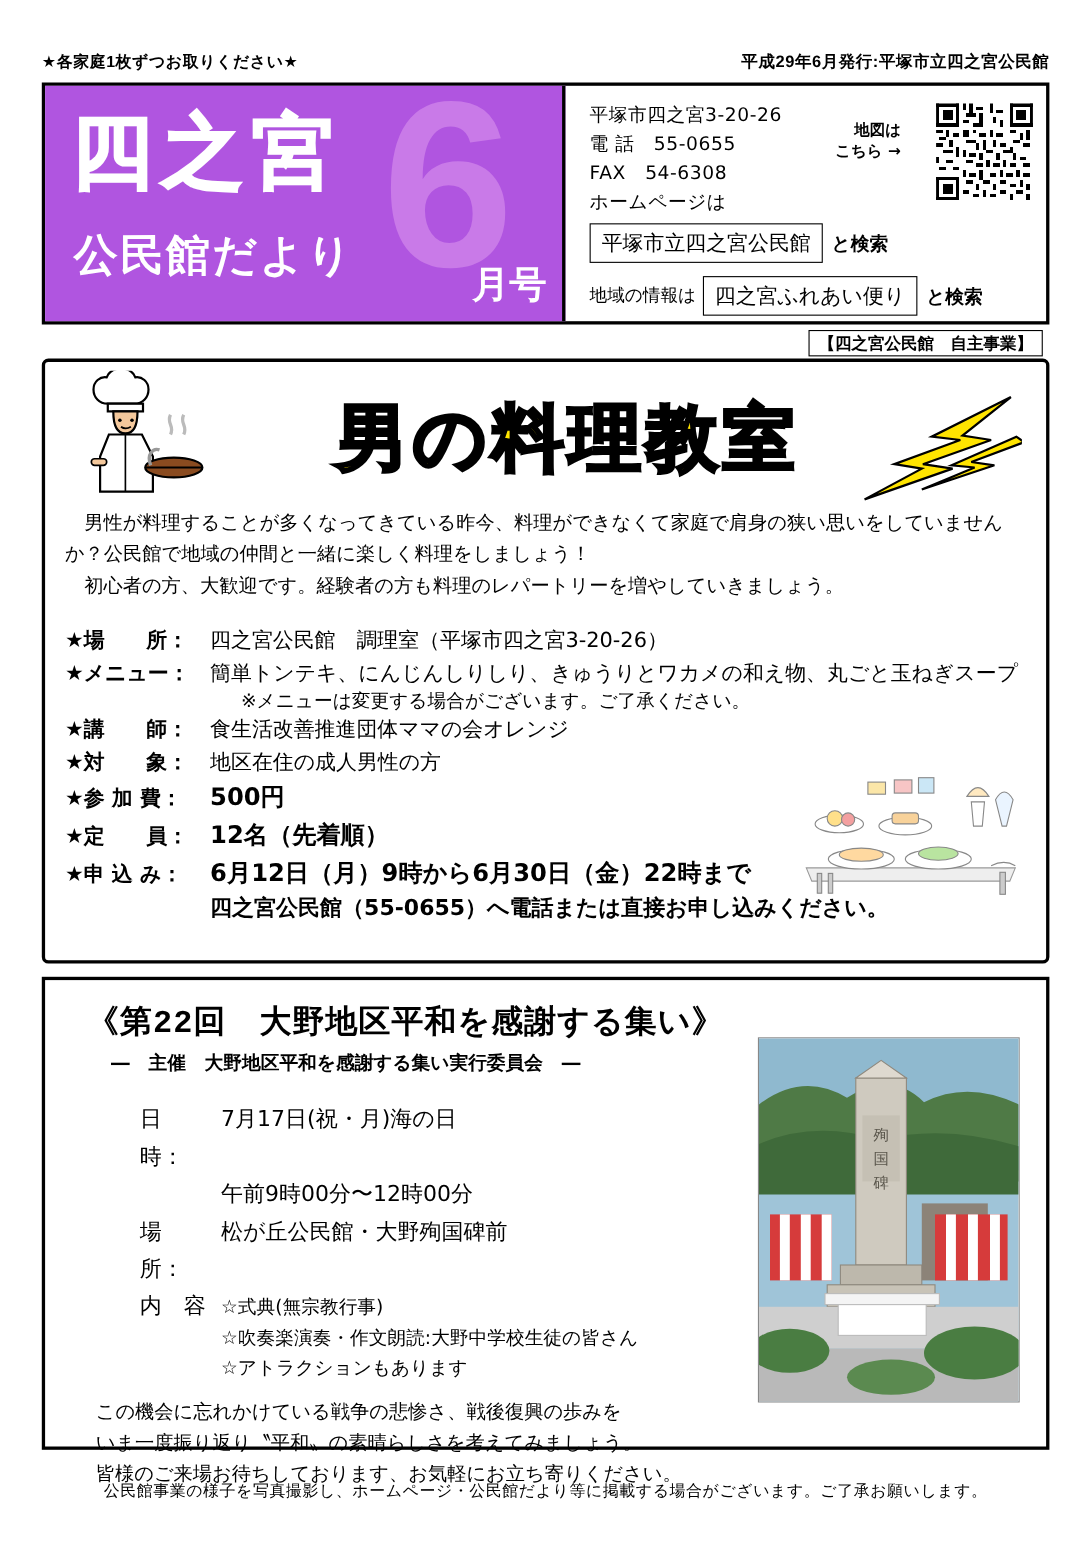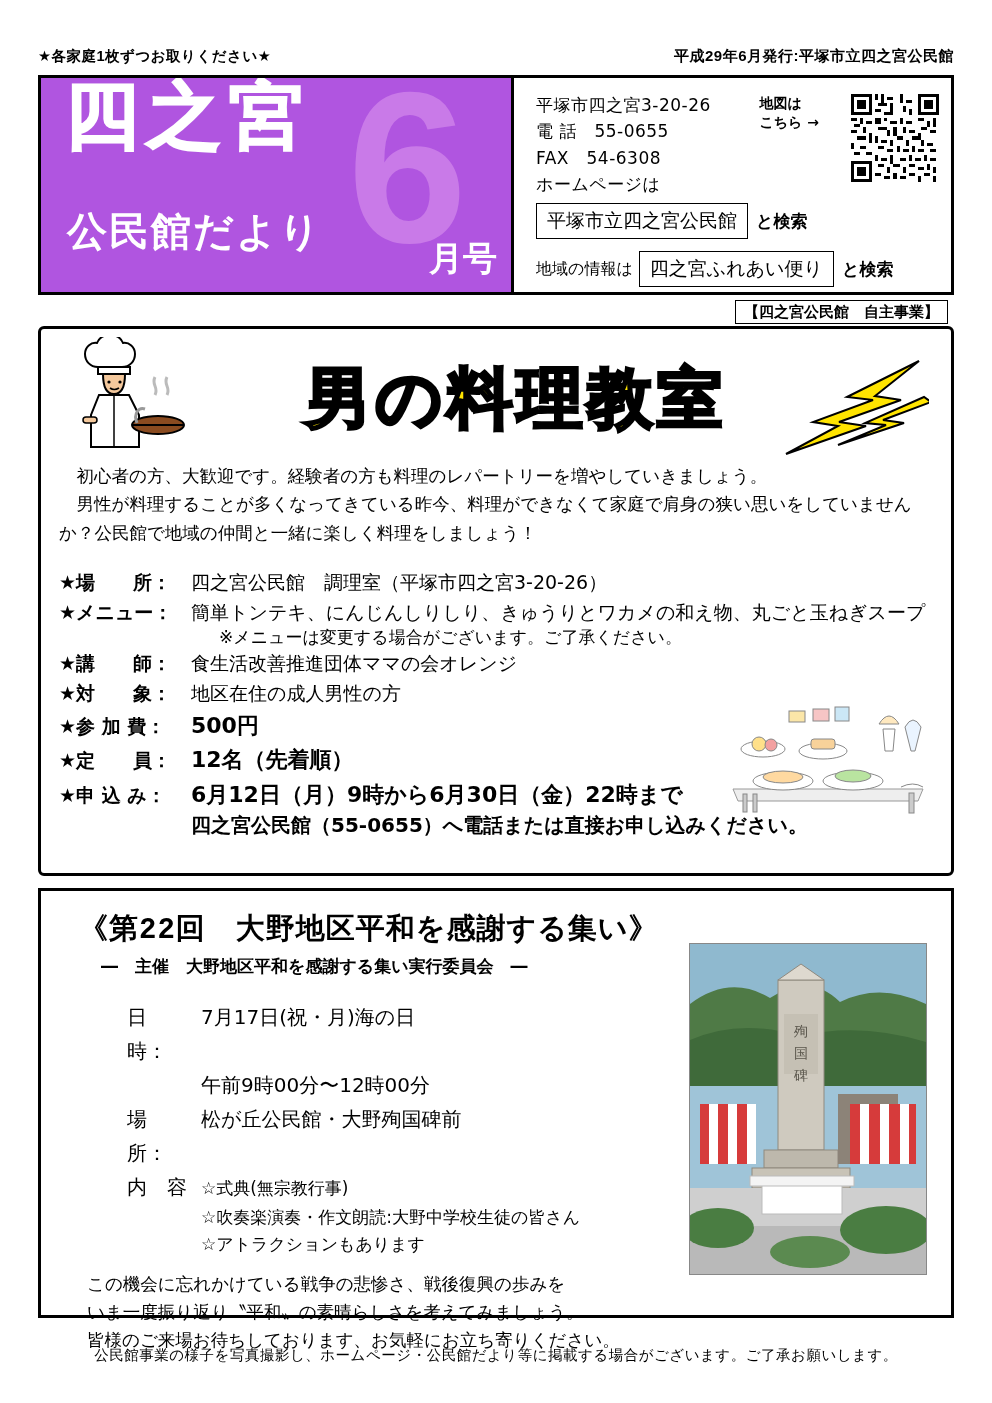--- a/index.html
+++ b/index.html
@@ -48,21 +48,21 @@
   .mast-left {
     width: 470px;
     background: #b055e0;
     position: relative;
     border-right: 3px solid #000;
     overflow: hidden;
   }
   .mast-title {
     position: absolute;
     left: 24px;
-    top: 0;
+    top: 24px;
     font-size: 74px;
     font-weight: bold;
     color: #fff;
     letter-spacing: 8px;
     -webkit-text-stroke: 2px #fff;
     font-family: "DejaVu Sans", sans-serif;
     line-height: 1;
   }
   .mast-sub {
     position: absolute;
@@ -103,24 +103,24 @@
   }
   .addr-line {
     font-size: 17px;
     line-height: 1.55;
     font-family: "DejaVu Sans", sans-serif;
     letter-spacing: 0.5px;
   }
   .map-note {
     position: absolute;
     right: 132px;
-    top: 16px;
+    top: 32px;
     font-size: 14px;
     font-weight: bold;
-    text-align: left;
+    text-align: right;
     line-height: 1.35;
     font-family: "DejaVu Sans", sans-serif;
   }
   .qr {
     position: absolute;
     right: 12px;
     top: 16px;
     width: 88px;
     height: 88px;
   }
@@ -466,22 +466,22 @@
     </svg>
 
     <div class="cook-title">男の料理教室</div>
 
     <svg class="bolt" viewBox="0 0 160 110">
       <path d="M150 4 78 40l26 3-60 22 25 4-52 28 80-28-27-4 62-22-26-4z" fill="#ffe400" stroke="#000" stroke-width="2"></path>
       <path d="M155 40 96 66l21 2-48 20 66-22-21-3 48-18z" fill="#ffe400" stroke="#000" stroke-width="2"></path>
     </svg>
 
     <div class="cook-body">
+      <p>男性が料理することが多くなってきている昨今、料理ができなくて家庭で肩身の狭い思いをしていませんか？公民館で地域の仲間と一緒に楽しく料理をしましょう！</p>
       <p>初心者の方、大歓迎です。経験者の方も料理のレパートリーを増やしていきましょう。</p>
-      <p>男性が料理することが多くなってきている昨今、料理ができなくて家庭で肩身の狭い思いをしていませんか？公民館で地域の仲間と一緒に楽しく料理をしましょう！</p>
     </div>
 
     <div class="details">
       <div class="drow">
           <div class="dlabel">★場　　所：</div>
           <div class="dval">四之宮公民館　調理室（平塚市四之宮3-20-26）</div>
         </div>
       <div class="drow">
           <div class="dlabel">★メニュー：</div>
           <div class="dval">簡単トンテキ、にんじんしりしり、きゅうりとワカメの和え物、丸ごと玉ねぎスープ</div>

